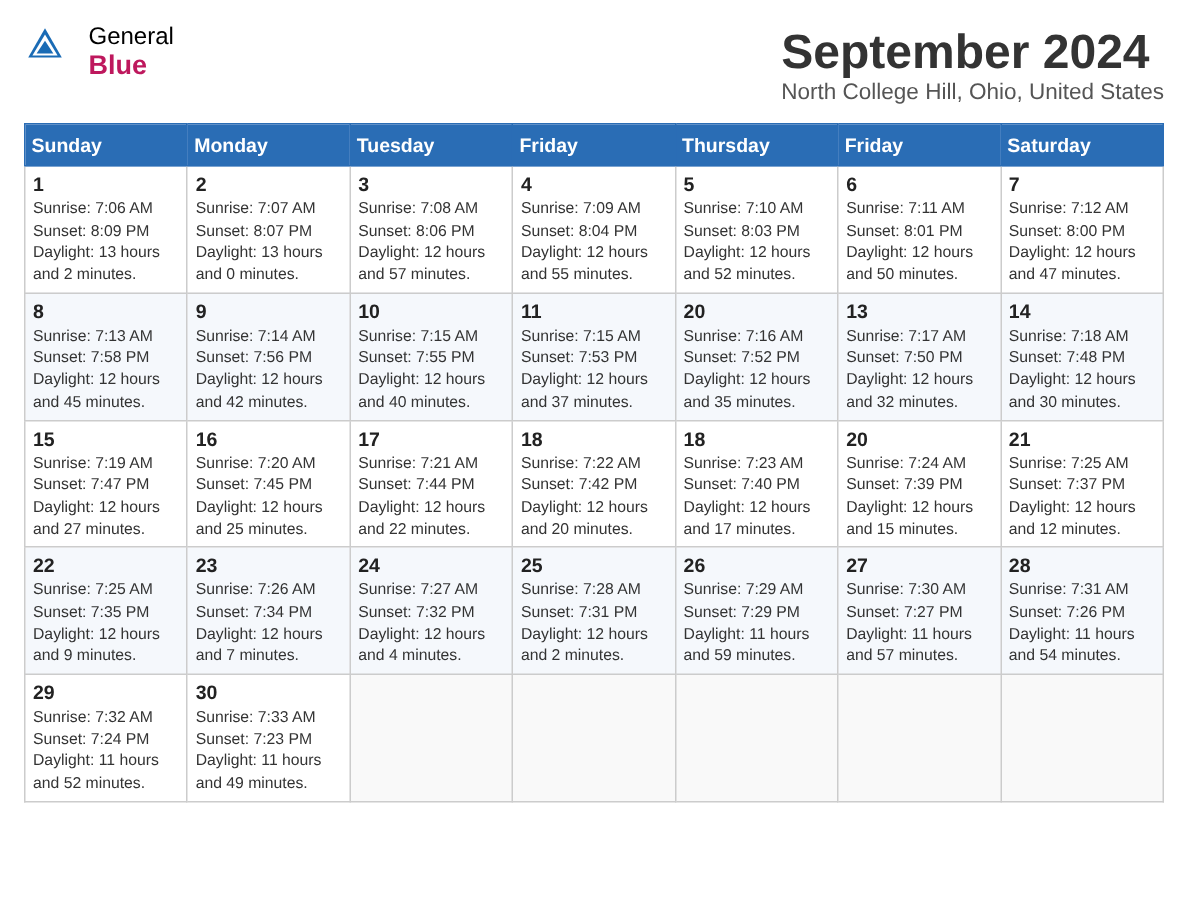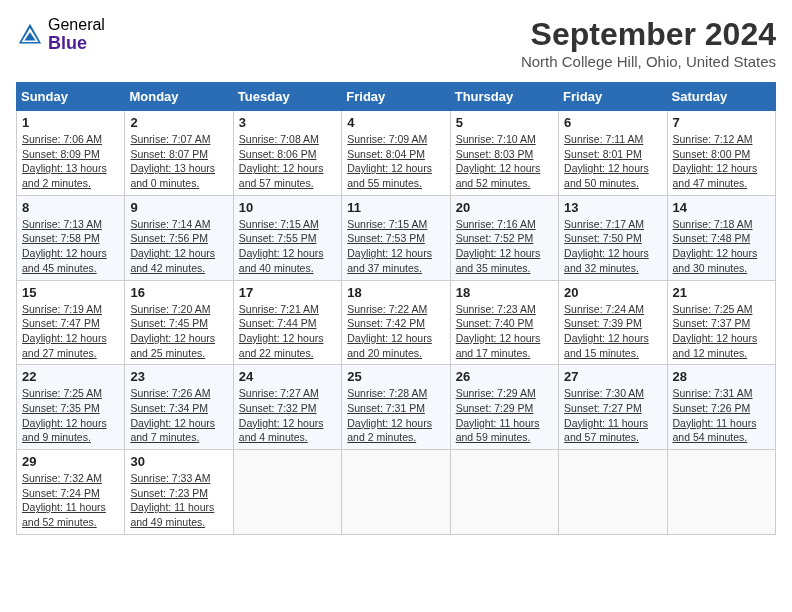--- a/index.html
+++ b/index.html
@@ -11,34 +11,33 @@
       padding: 16px;
     }
     .header {
       display: flex;
       justify-content: space-between;
       align-items: flex-start;
       margin-bottom: 12px;
     }
     .logo {
       display: flex;
-      align-items: center;
-      gap: 4px;
+      gap: 15px;
     }
     .logo-text {
       display: flex;
       flex-direction: column;
       line-height: 1.1;
     }
     .logo-icon {
       width: 28px;
       height: 28px;
     }
     .title-block {
-      text-align: right;
+      text-align: left;
     }
     .month-title {
       font-size: 32px;
       font-weight: bold;
       color: #333;
     }
     .location {
       font-size: 15px;
       color: #555;
     }
@@ -71,39 +70,38 @@
       font-size: 13px;
       font-weight: bold;
       color: #222;
       display: block;
       margin-bottom: 2px;
     }
     .day-detail {
       color: #333;
       font-size: 10.5px;
       line-height: 1.4;
-      text-decoration: underline;
     }
     .empty-cell {
       background: #f9f9f9 !important;
     }
   </style>
 </head>
 <body>
 
 <div class="header">
   <div class="logo">
     <svg class="logo-icon" viewBox="0 0 40 40" xmlns="http://www.w3.org/2000/svg">
       <polygon points="20,4 36,32 4,32" fill="#1a6bb5"></polygon>
       <polygon points="20,10 32,30 8,30" fill="#fff"></polygon>
       <polygon points="20,16 28,28 12,28" fill="#1a6bb5"></polygon>
     </svg>
     <div class="logo-text">
       <span>General</span>
-      <span style="color:#4c1d95;font-weight:bold;font-size:18px;">Blue</span>
+      <span style="color:#be185d;font-weight:bold;font-size:18px;">Blue</span>
     </div>
   </div>
   <div class="title-block">
     <div class="month-title">September 2024</div>
     <div class="location">North College Hill, Ohio, United States</div>
   </div>
 </div>
 
 <table class="calendar">
   <thead>

